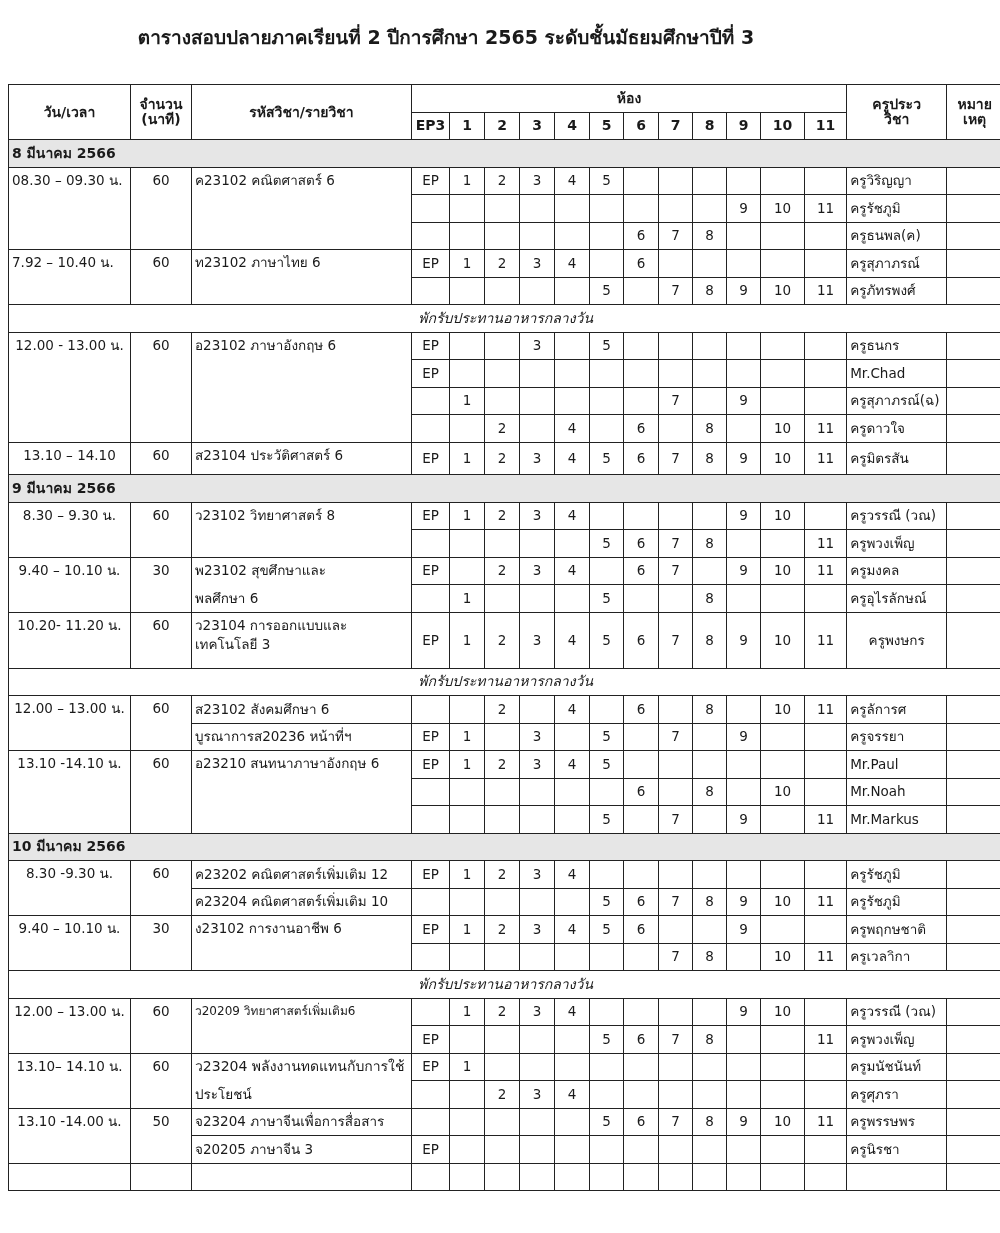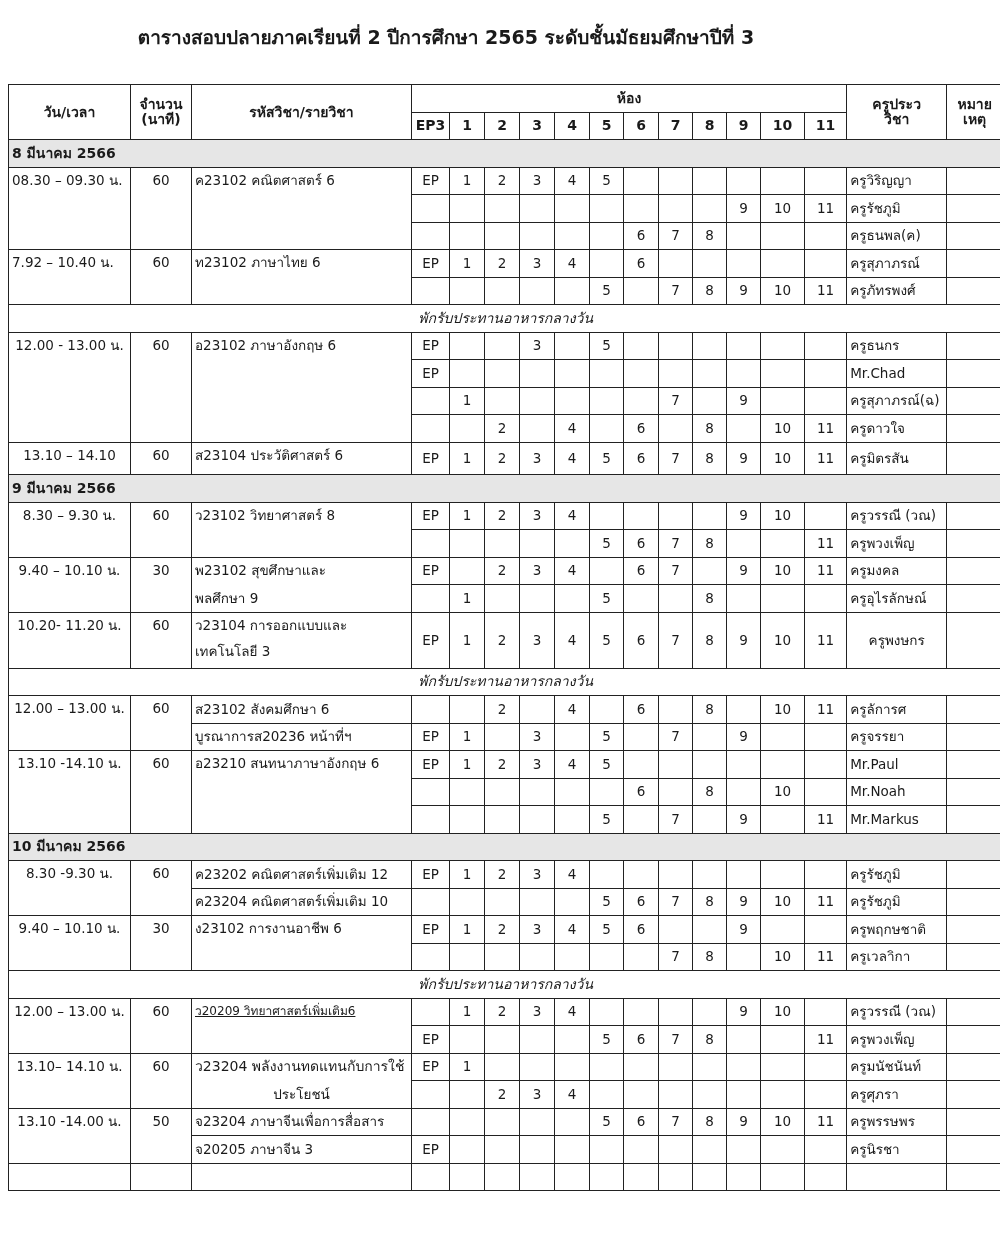--- a/index.html
+++ b/index.html
@@ -297,21 +297,21 @@
         <td class="c"></td>
         <td class="c">11</td>
         <td class="l">ครูพวงเพ็ญ</td>
         <td></td>
       </tr>
       <tr>
         <td class="top c" rowspan="2">9.40 – 10.10 น.</td>
         <td class="top c" rowspan="2">30</td>
         <td class="top l" rowspan="2">
           <div>พ23102 สุขศึกษาและ</div>
-          <div style="margin-top: 13px;">พลศึกษา 9</div>
+          <div style="margin-top: 13px;">พลศึกษา 6</div>
         </td>
         <td class="c">EP</td>
         <td class="c"></td>
         <td class="c">2</td>
         <td class="c">3</td>
         <td class="c">4</td>
         <td class="c"></td>
         <td class="c">6</td>
         <td class="c">7</td>
         <td class="c"></td>
@@ -335,21 +335,21 @@
         <td class="c"></td>
         <td class="c"></td>
         <td class="l">ครูอุไรลักษณ์</td>
         <td></td>
       </tr>
       <tr style="height: 56px;">
         <td class="top c" rowspan="1">10.20- 11.20 น.</td>
         <td class="top c" rowspan="1">60</td>
         <td class="top l" rowspan="1">
           <div>ว23104 การออกแบบและ</div>
-          <div style="margin-top: 11px;">เทคโนโลยี 3</div>
+          <div style="margin-top: 4px;">เทคโนโลยี 3</div>
         </td>
         <td class="c">EP</td>
         <td class="c">1</td>
         <td class="c">2</td>
         <td class="c">3</td>
         <td class="c">4</td>
         <td class="c">5</td>
         <td class="c">6</td>
         <td class="c">7</td>
         <td class="c">8</td>
@@ -527,21 +527,21 @@
         <td class="l">ครูเวลาิกา</td>
         <td></td>
       </tr>
       <tr class="brk">
         <td colspan="17">พักรับประทานอาหารกลางวัน</td>
       </tr>
       <tr>
         <td class="top c" rowspan="2">12.00 – 13.00 น.</td>
         <td class="top c" rowspan="2">60</td>
         <td class="top l" rowspan="2">
-          <div style="font-size: 12px; text-decoration: underline;">ว20209 วิทยาศาสตร์เพิ่มเติม6</div>
+          <div style="font-size: 12px;">ว20209 วิทยาศาสตร์เพิ่มเติม6</div>
         </td>
         <td class="c"></td>
         <td class="c">1</td>
         <td class="c">2</td>
         <td class="c">3</td>
         <td class="c">4</td>
         <td class="c"></td>
         <td class="c"></td>
         <td class="c"></td>
         <td class="c"></td>
@@ -565,21 +565,21 @@
         <td class="c"></td>
         <td class="c">11</td>
         <td class="l">ครูพวงเพ็ญ</td>
         <td></td>
       </tr>
       <tr>
         <td class="top c" rowspan="2">13.10– 14.10 น.</td>
         <td class="top c" rowspan="2">60</td>
         <td class="top l" rowspan="2">
           <div style="font-size: 14px;">ว23204 พลังงานทดแทนกับการใช้</div>
-          <div style="margin-top: 13px; text-align: center;">ประโยชน์</div>
+          <div style="margin-top: 13px;">ประโยชน์</div>
         </td>
         <td class="c">EP</td>
         <td class="c">1</td>
         <td class="c"></td>
         <td class="c"></td>
         <td class="c"></td>
         <td class="c"></td>
         <td class="c"></td>
         <td class="c"></td>
         <td class="c"></td>

